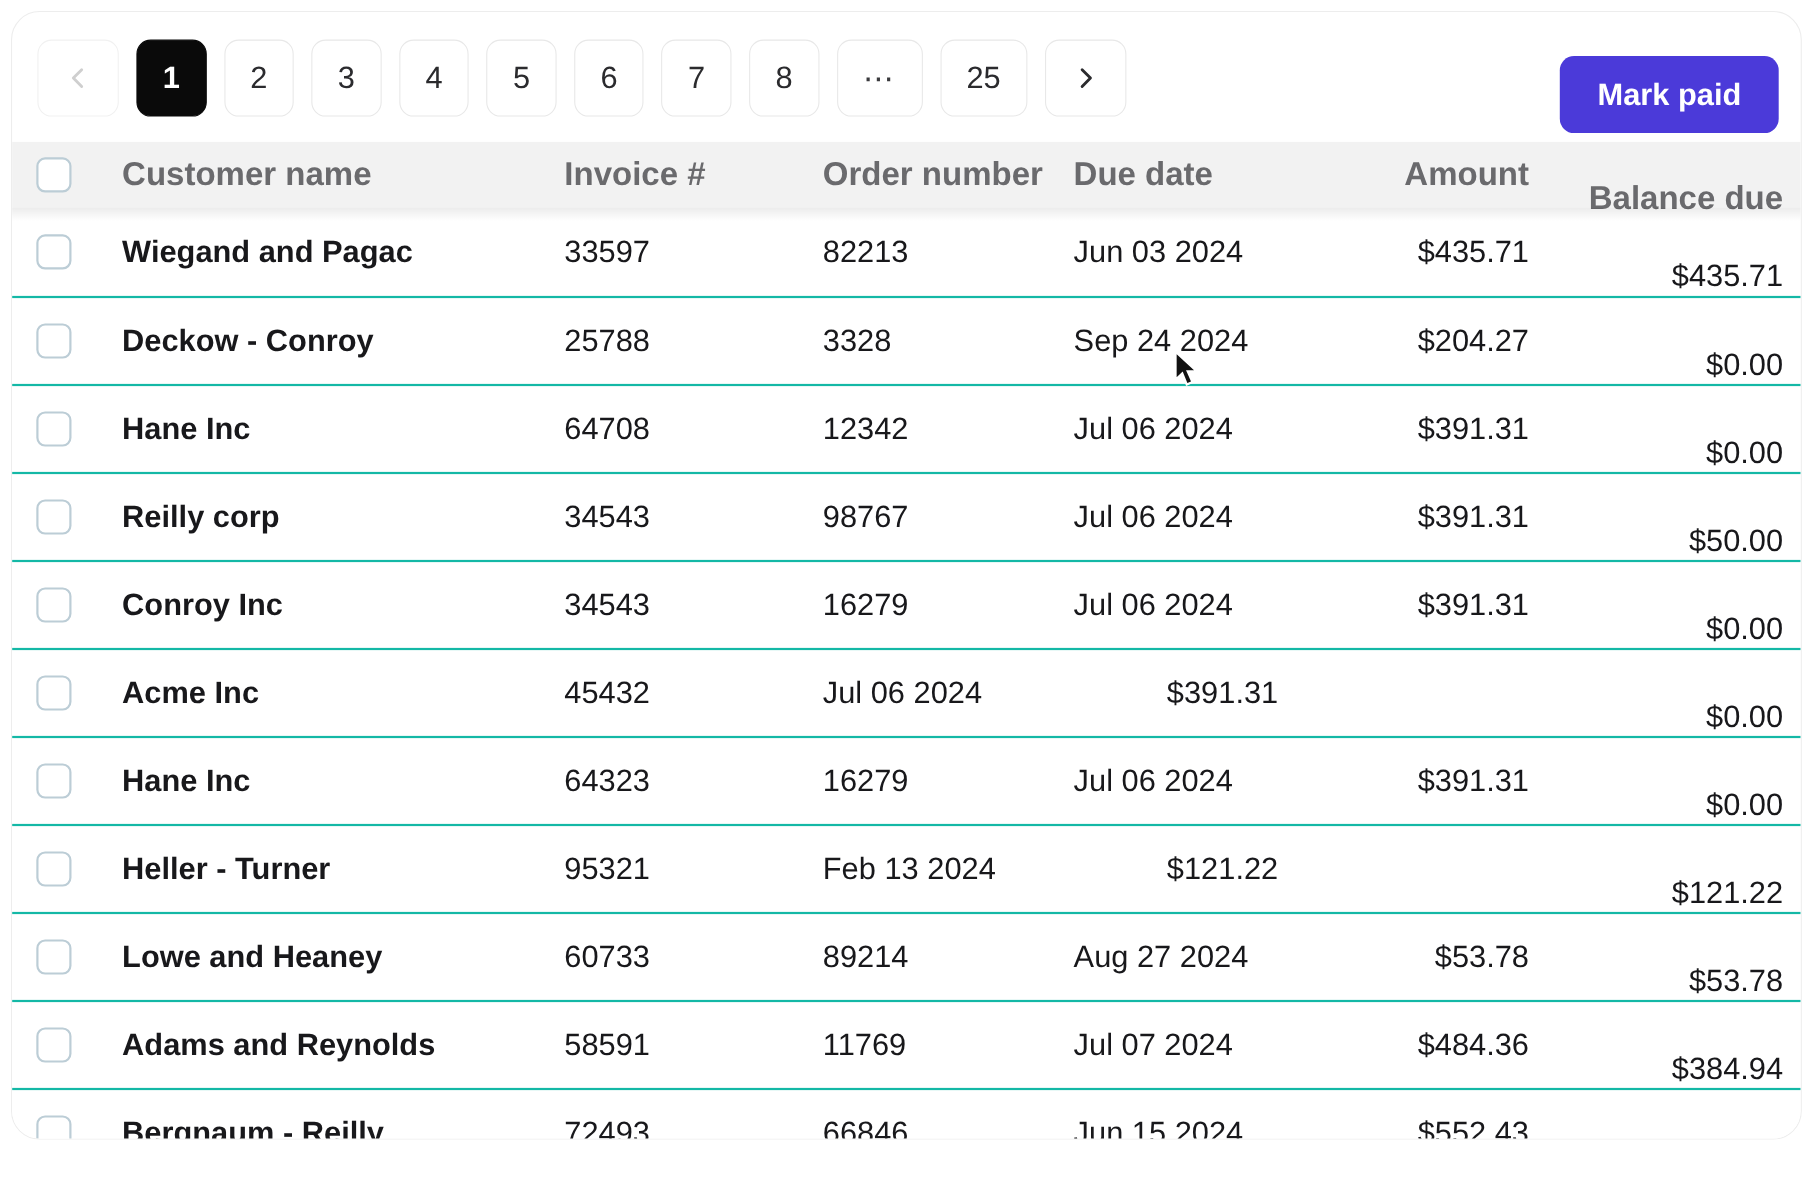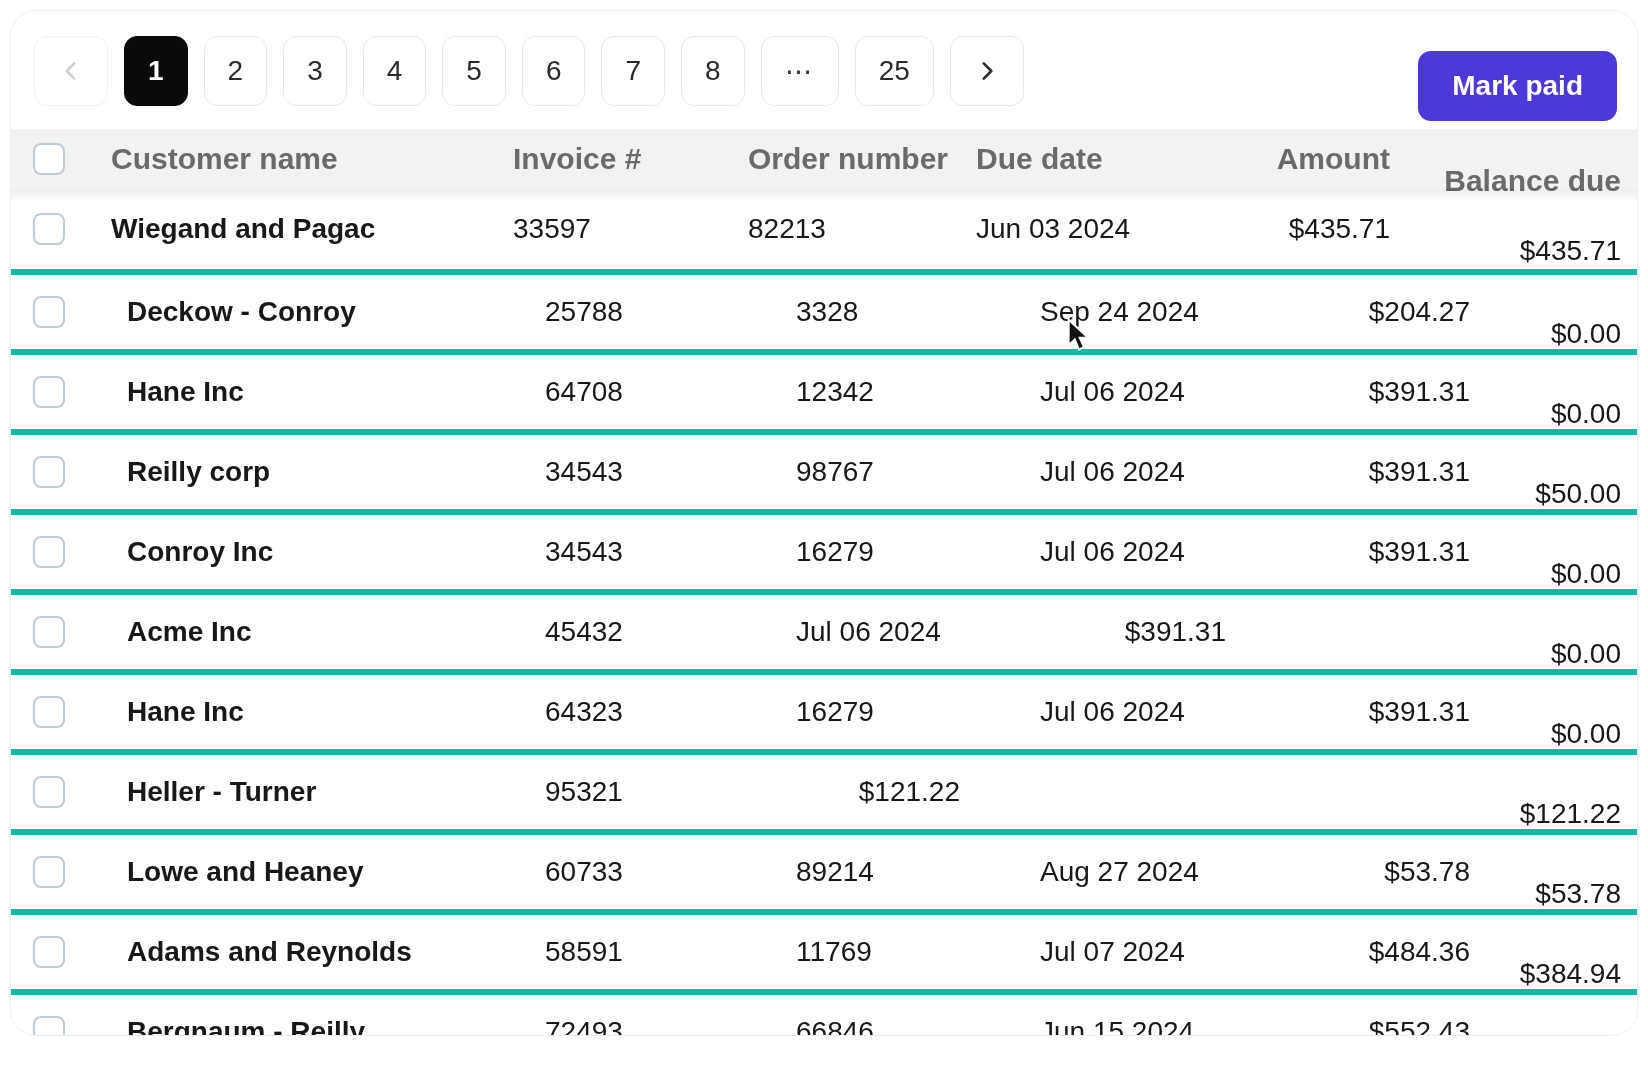--- a/index.html
+++ b/index.html
@@ -82,21 +82,21 @@
     pointer-events: none;
   }
   .trow {
     display: flex; align-items: center;
     height: 80px;
     background: #ffffff;
     font-size: 28px;
     color: #18181b;
     padding-right: 16px;
   }
-  .trow + .trow { border-top: 6px solid #14b8a6; gap: 16px; }
+  .trow + .trow { border-top: 2px solid #14b8a6; }
   .cell-check   { flex: 0 0 100px; display: flex; align-items: center; }
   .cell-customer{ flex: 0 0 402px; font-weight: 700; }
   .thead .cell-customer { font-weight: 700; }
   .cell-invoice { flex: 0 0 235px; }
   .cell-order   { flex: 0 0 228px; }
   .cell-due     { flex: 0 0 250px; }
   .cell-amount  { flex: 0 0 164px; text-align: right; }
   .cell-balance { flex: 1 1 auto;  text-align: right; margin-top: 44px; }
   .checkbox {
     width: 32px; height: 32px;
@@ -234,20 +234,21 @@
         <div class="cell-due">Jul 06 2024</div>
         <div class="cell-amount">$391.31</div>
         <div class="cell-balance">$0.00</div>
       </div>
       <div class="trow">
         <div class="cell-check">
           <div class="checkbox"></div>
         </div>
         <div class="cell-customer">Heller - Turner</div>
         <div class="cell-invoice">95321</div>
+        <div class="cell-due">Feb 13 2024</div>
         <div class="cell-amount">$121.22</div>
         <div class="cell-balance">$121.22</div>
       </div>
       <div class="trow">
         <div class="cell-check">
           <div class="checkbox"></div>
         </div>
         <div class="cell-customer">Lowe and Heaney</div>
         <div class="cell-invoice">60733</div>
         <div class="cell-order">89214</div>

